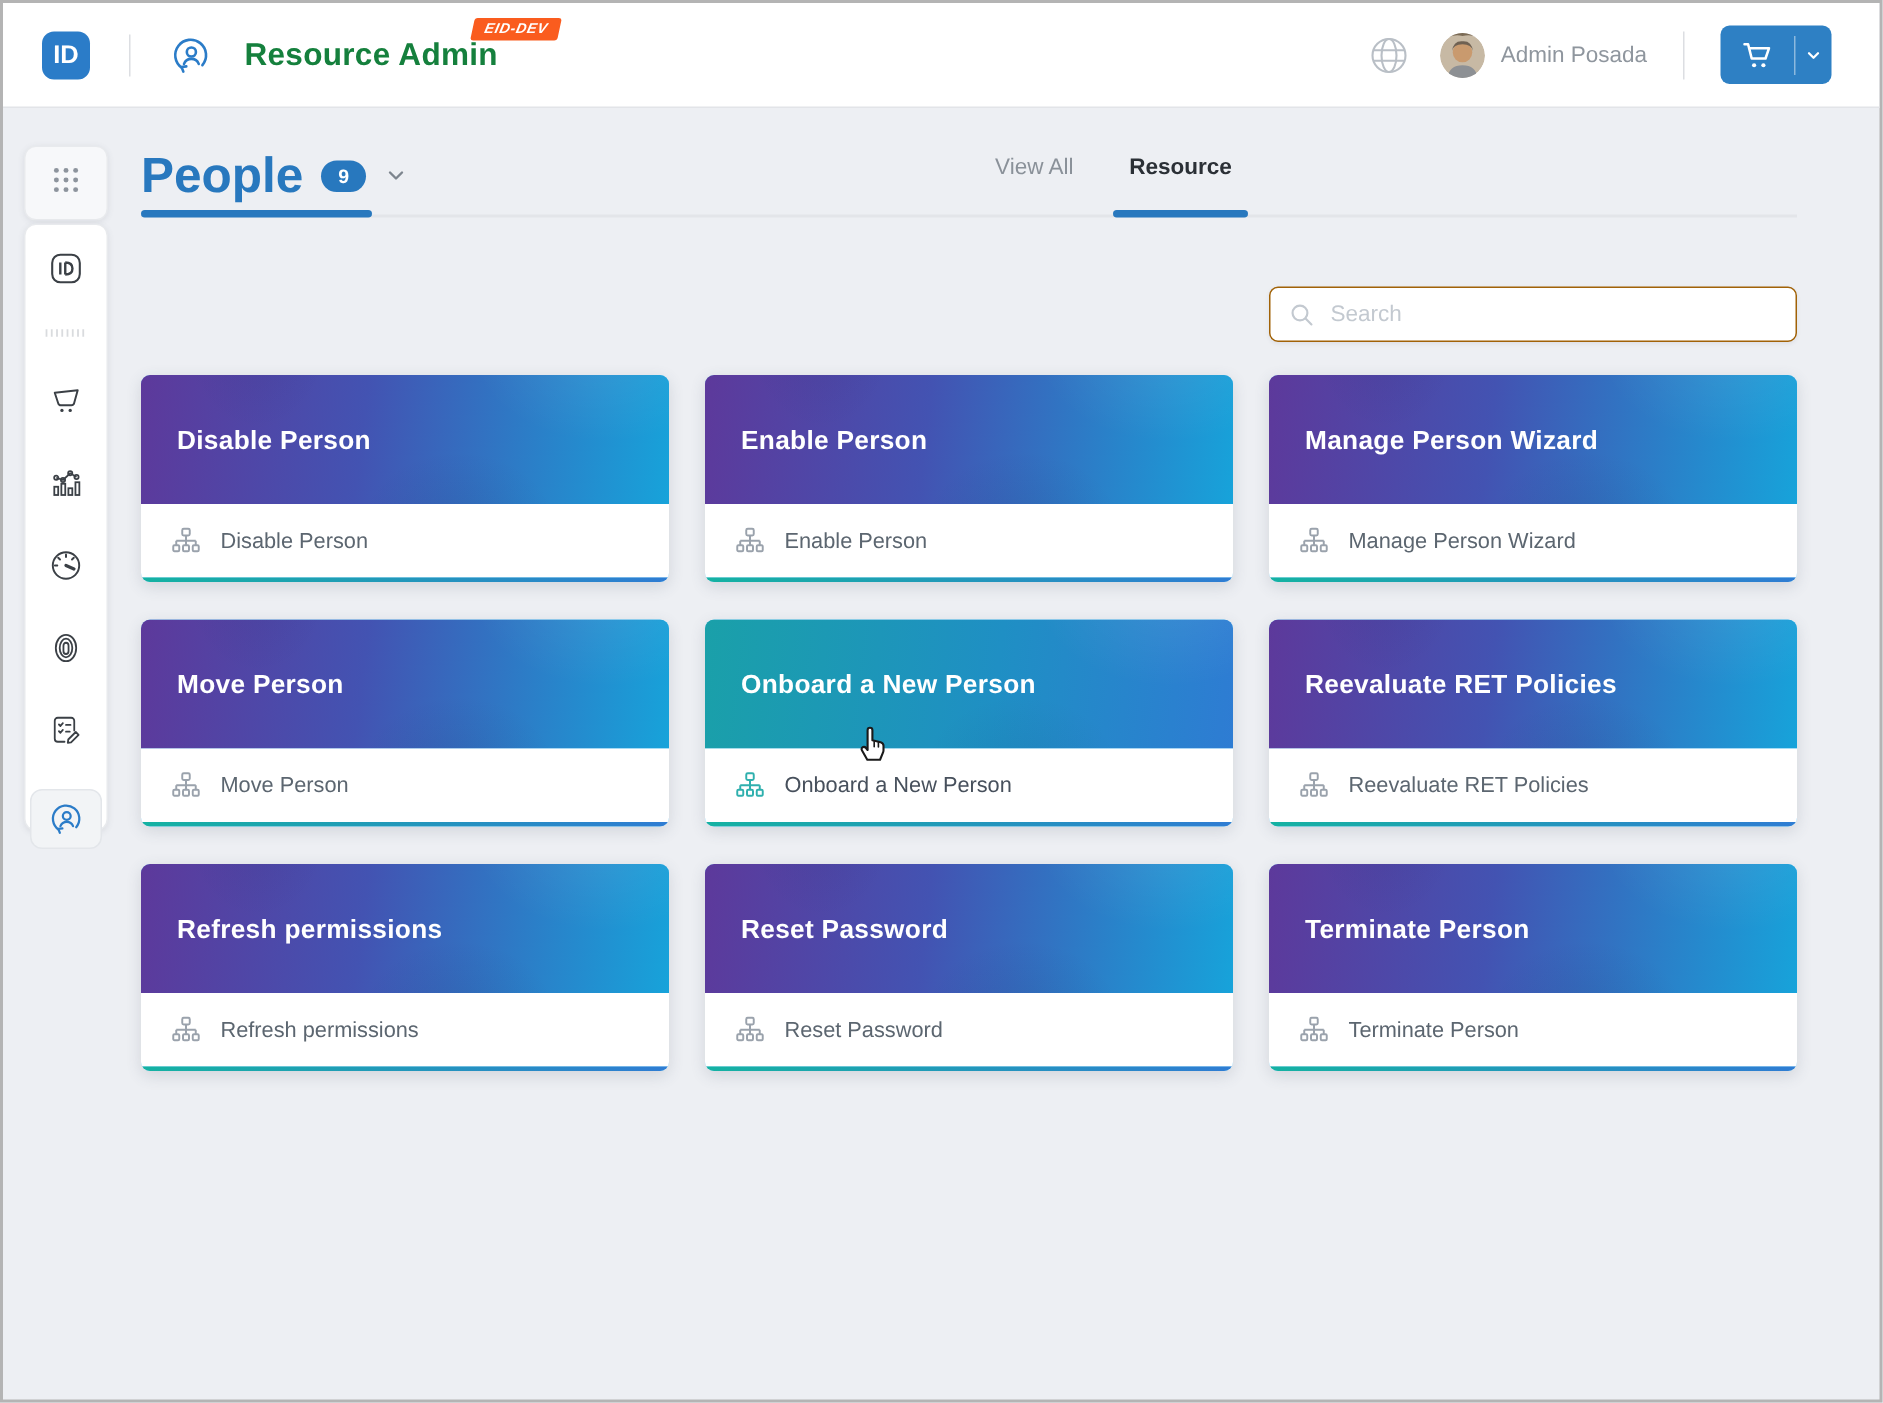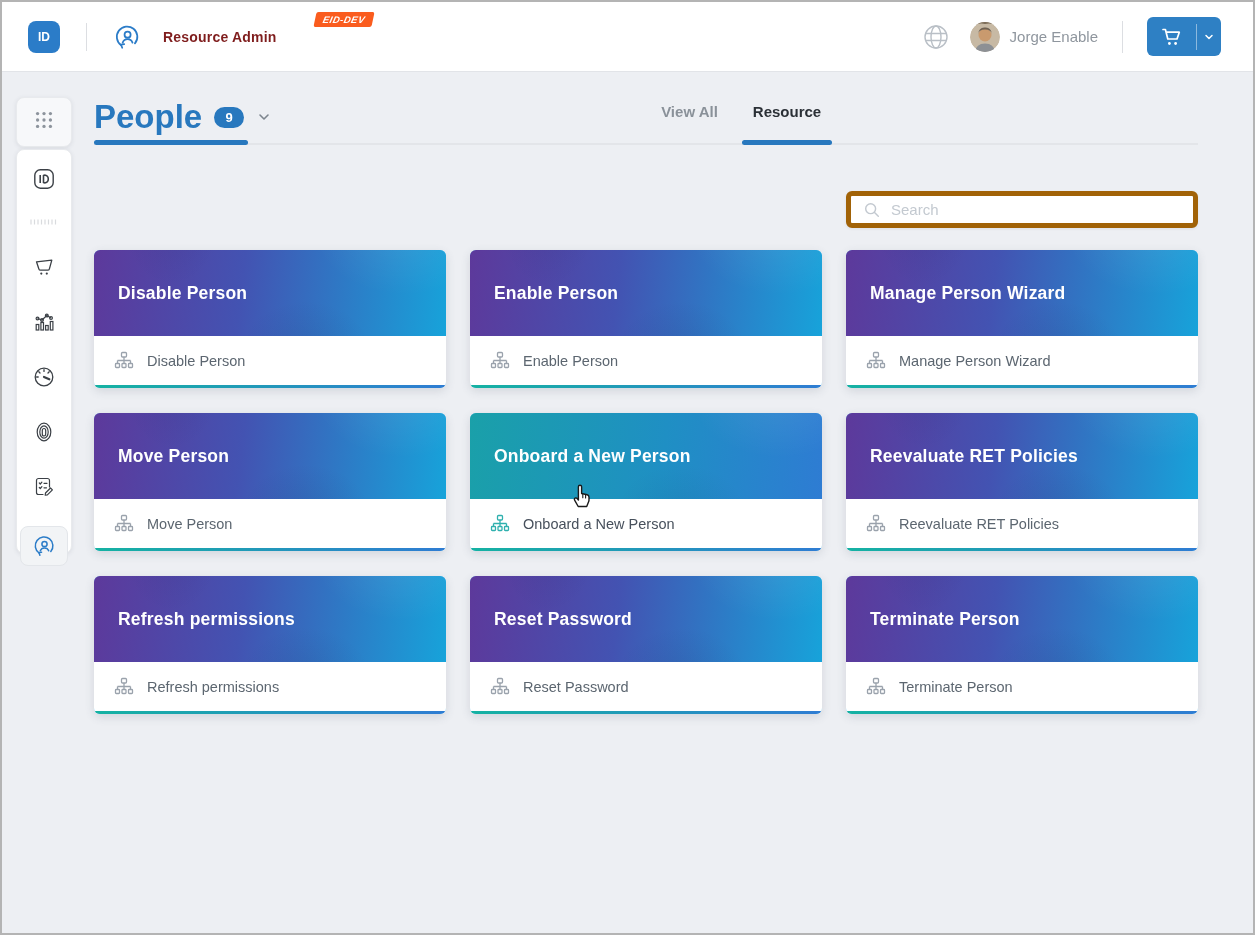--- a/index.html
+++ b/index.html
@@ -12,26 +12,26 @@
     overflow:hidden;
   }
   
   .header {
     position:absolute; top:0; left:0; right:0; height:70px;
     background:#ffffff; border-bottom:1px solid #e2e4e8;
     display:flex; align-items:center;
   }
   .logo-box {
     width:32px; height:32px; margin-left:26px; border-radius:8px;
-    background:#2b7cc8; color:#fff; font-weight:bold; font-size:12px;
+    background:#2b7cc8; color:#fff; font-weight:bold; font-size:17px;
     display:flex; align-items:center; justify-content:center; cursor:pointer;
   }
   .hdr-divider { width:1px; height:28px; background:#dcdee2; margin:0 26px; }
   .app-icon { color:#2b7cc8; margin-right:22px; display:flex; }
-  .app-title { color:#7f1d1d; font-size:14px; font-weight:600; letter-spacing:.2px; position:relative; }
+  .app-title { color:#15803d; font-size:21px; font-weight:600; letter-spacing:.2px; position:relative; }
   .env-badge {
     position:absolute; left:313px; top:10px;
     background:#fa5c1e; color:#fff; font-size:9.5px; font-weight:bold; font-style:italic;
     padding:2px 8px; border-radius:2px; transform:skewX(-12deg); letter-spacing:.5px;
   }
   .hdr-right { margin-left:auto; display:flex; align-items:center; }
   .globe { color:#b9bfc6; display:flex; cursor:pointer; margin-right:20px; }
   .avatar { width:30px; height:30px; border-radius:50%; overflow:hidden; margin-right:10px; cursor:pointer; flex:none; }
   .user-name { color:#8f969e; font-size:15px; margin-right:24px; }
   .hdr-divider2 { width:1px; height:32px; background:#dcdee2; margin-right:24px; }
@@ -63,30 +63,30 @@
     color:#2b7cc8; margin-bottom:0;
   }
   
   .page-title-row { position:absolute; left:92px; top:96px; display:flex; align-items:center; cursor:pointer; }
   .page-title { color:#2878be; font-size:33px; font-weight:600; }
   .count-badge { background:#2878be; color:#fff; font-size:13px; font-weight:bold;
     min-width:30px; height:21px; border-radius:11px; display:flex; align-items:center; justify-content:center;
     margin-left:12px; padding:0 6px; }
   .title-caret { color:#7d858e; margin-left:12px; display:flex; }
   .tab { position:absolute; top:101px; font-size:15px; cursor:pointer; text-align:center; }
-  .tab.inactive { left:655px; width:65px; color:#8a9199;font-weight:bold; }
+  .tab.inactive { left:655px; width:65px; color:#8a9199; }
   .tab.active { left:740px; width:90px; color:#2b3036; font-weight:bold; }
   .rule { position:absolute; left:92px; top:141px; width:1104px; height:2px; background:#e3e5e9; }
   .blue-bar { position:absolute; top:138px; height:5px; background:#2878be; border-radius:3px; }
   .blue-bar.people { left:92px; width:154px; }
   .blue-bar.workflows { left:740px; width:90px; }
   
   .search-box {
     position:absolute; left:844px; top:189px; width:352px; height:37px;
-    background:#fff; border:5px solid #a16207; border-radius:6px;
+    background:#fff; border:1px solid #a16207; border-radius:6px;
     box-shadow:0 1px 3px rgba(60,70,90,.08);
     display:flex; align-items:center; padding:0 12px;
   }
   .search-box svg { flex:none; color:#c3c9d0; }
   .search-input { border:none; outline:none; flex:1; margin-left:10px; font-size:15px;
     font-family:"Liberation Sans", sans-serif; color:#444; background:transparent; }
   .search-input::placeholder { color:#c3c9d0; }
   
   .cards-grid {
     position:absolute; left:92px; top:248px;
@@ -148,21 +148,21 @@
     </span>
     <span class="avatar">
       <svg width="30" height="30" viewBox="0 0 30 30">
         <circle cx="15" cy="15" r="15" fill="#c7b9a4"></circle>
         <path d="M0 6 Q8 0 15 2 Q24 0 30 7 L30 0 L0 0 Z" fill="#7a6a55"></path>
         <circle cx="15" cy="13" r="6.5" fill="#c99a6e"></circle>
         <path d="M8 12 Q9 5 15 5.5 Q21 5 22 12 Q21 7.5 15 7.5 Q9 7.5 8 12Z" fill="#6f6152"></path>
         <path d="M5 30 Q6 21.5 15 21.5 Q24 21.5 25 30 Z" fill="#8d9094"></path>
       </svg>
     </span>
-    <span class="user-name">Jorge Enable</span>
+    <span class="user-name">Admin Posada</span>
     <div class="hdr-divider2"></div>
     <button class="cart-btn">
       <span class="cart-main">
         <svg width="24" height="22" viewBox="0 0 24 22" fill="none" stroke="#fff" stroke-width="1.7" stroke-linecap="round" stroke-linejoin="round">
           <path d="M3 3.5 H5.4 L7.8 13 H17 L19.3 6.2 H6.2"></path>
           <circle cx="9.4" cy="17.5" r="1.4" fill="#fff" stroke="none"></circle>
           <circle cx="15.6" cy="17.5" r="1.4" fill="#fff" stroke="none"></circle>
         </svg>
       </span>
       <span class="split"></span>

